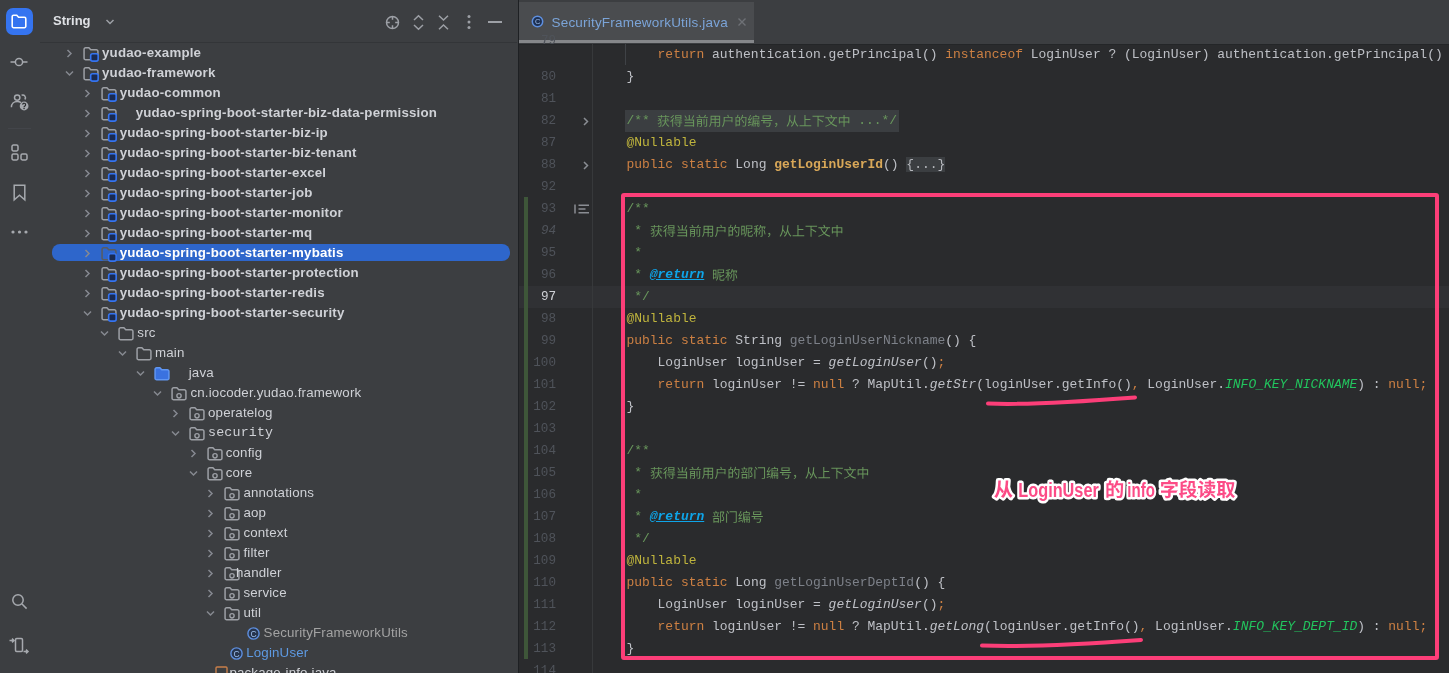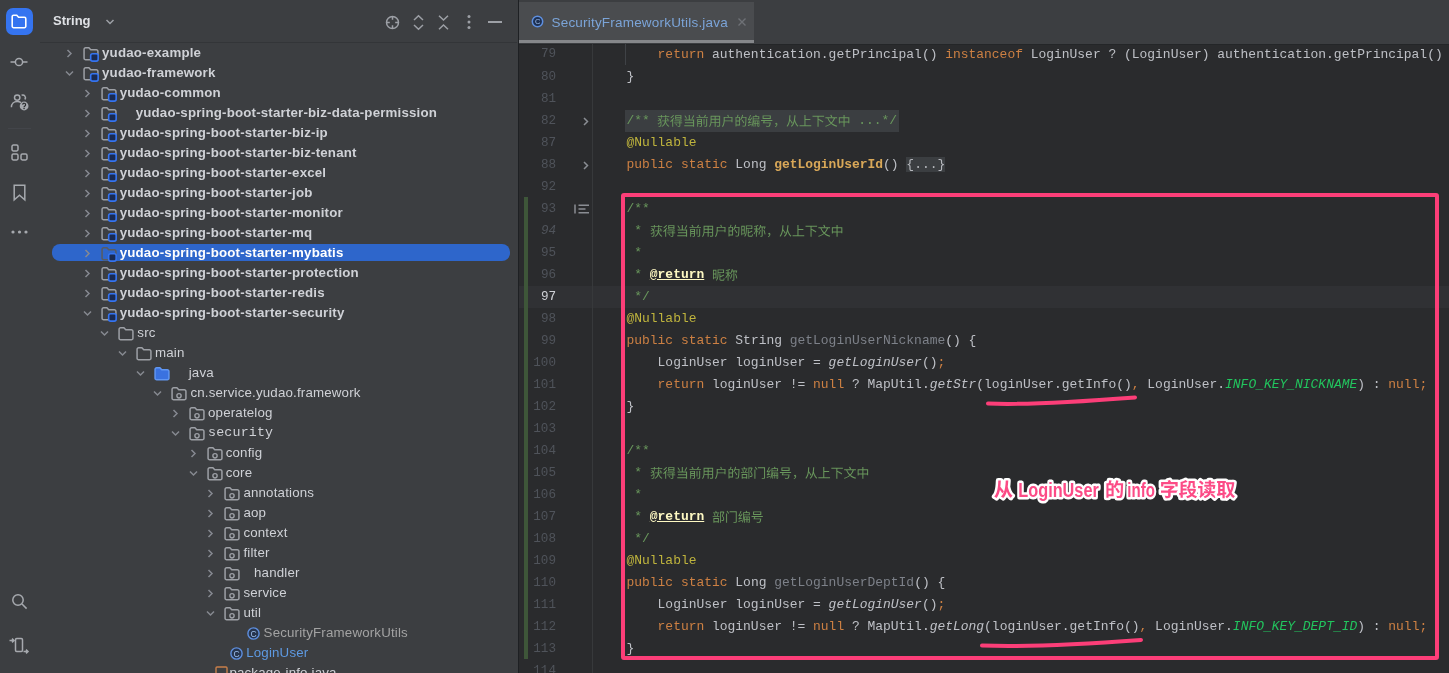--- a/index.html
+++ b/index.html
@@ -1,20 +1,20 @@
 <!DOCTYPE html>
 <html><head><meta charset="utf-8"><style>
 
 *{margin:0;padding:0;box-sizing:border-box}
 html,body{width:1449px;height:673px;overflow:hidden;background:#3c3e41;font-family:"Liberation Sans",sans-serif}
 .abs{position:absolute}
 .code{position:absolute;left:626.5px;font-family:"Liberation Mono",monospace;font-size:12.96px;line-height:22px;height:22px;white-space:pre;color:#bec0c6}
 .num{position:absolute;left:517px;width:39px;text-align:right;font-family:"Liberation Mono",monospace;font-size:12.6px;line-height:22px;color:#4f535a}
 .kw{color:#cd8043}.ann{color:#bfb43d}.doc{color:#69975c}
-.ret{color:#fef9c3;font-weight:bold;text-decoration:underline}
+.ret{color:#0ea5e9;font-weight:bold;font-style:italic;text-decoration:underline}
 .gold{color:#d9a858;font-weight:bold}.gm{color:#7d8189}
 .cst{color:#22c55e;font-style:italic}.itl{font-style:italic}
 .fold{background:#3b3e41;color:#b6b8bd}
 .trow{position:absolute;height:20px;line-height:20px;font-size:13.3px;letter-spacing:0.18px;color:#cfd1d6;white-space:nowrap}
 svg{position:absolute;overflow:visible}
 </style></head><body>
 
 <div class="abs" style="left:0;top:0;width:345px;height:2px;background:#37393c"></div>
 <div class="abs" style="left:345px;top:0;width:1104px;height:2.5px;background:#1d1f22"></div>
 <div class="abs" style="left:0;top:0;width:39px;height:673px;background:#3c3e41"></div>
@@ -215,21 +215,21 @@
     <path d="M1 3.1 a1.5 1.5 0 0 1 1.5-1.5 h3 l1.8 2 h5.2 a1.5 1.5 0 0 1 1.5 1.5 v6.3 a1.5 1.5 0 0 1 -1.5 1.5 h-10 a1.5 1.5 0 0 1 -1.5-1.5 z" fill="#3a72e0" stroke="#6096f2" stroke-width="1.4"></path>
   </svg>
 <div class="trow" style="left:172.7px;top:363px;padding-left:16px;">java</div>
 <svg style="left:153.4px;top:389.5px" width="9" height="7" viewBox="0 0 9 7" stroke="#868990" fill="none" stroke-width="1.5">
     <path d="M1 1.5 L4.5 5 L8 1.5"></path>
   </svg>
 <svg style="left:171.4px;top:385.5px" width="16" height="16" viewBox="0 0 15 15">
     <path d="M1 3.1 a1.5 1.5 0 0 1 1.5-1.5 h3 l1.8 2 h5.2 a1.5 1.5 0 0 1 1.5 1.5 v6.3 a1.5 1.5 0 0 1 -1.5 1.5 h-10 a1.5 1.5 0 0 1 -1.5-1.5 z" fill="none" stroke="#9da0a6" stroke-width="1.4"></path>
     <circle cx="7.5" cy="9.2" r="2" fill="none" stroke="#9da0a6" stroke-width="1.3"></circle>
   </svg>
-<div class="trow" style="left:190.4px;top:383px;">cn.service.yudao.framework</div>
+<div class="trow" style="left:190.4px;top:383px;">cn.iocoder.yudao.framework</div>
 <svg style="left:172.0px;top:408.5px" width="7" height="9" viewBox="0 0 7 9" stroke="#868990" fill="none" stroke-width="1.5">
     <path d="M1.5 1 L5 4.5 L1.5 8"></path>
   </svg>
 <svg style="left:189.0px;top:405.5px" width="16" height="16" viewBox="0 0 15 15">
     <path d="M1 3.1 a1.5 1.5 0 0 1 1.5-1.5 h3 l1.8 2 h5.2 a1.5 1.5 0 0 1 1.5 1.5 v6.3 a1.5 1.5 0 0 1 -1.5 1.5 h-10 a1.5 1.5 0 0 1 -1.5-1.5 z" fill="none" stroke="#9da0a6" stroke-width="1.4"></path>
     <circle cx="7.5" cy="9.2" r="2" fill="none" stroke="#9da0a6" stroke-width="1.3"></circle>
   </svg>
 <div class="trow" style="left:208.0px;top:403px;">operatelog</div>
 <svg style="left:171.0px;top:429.5px" width="9" height="7" viewBox="0 0 9 7" stroke="#868990" fill="none" stroke-width="1.5">
     <path d="M1 1.5 L4.5 5 L8 1.5"></path>
@@ -287,21 +287,21 @@
     <circle cx="7.5" cy="9.2" r="2" fill="none" stroke="#9da0a6" stroke-width="1.3"></circle>
   </svg>
 <div class="trow" style="left:243.4px;top:543px;">filter</div>
 <svg style="left:207.4px;top:568.5px" width="7" height="9" viewBox="0 0 7 9" stroke="#868990" fill="none" stroke-width="1.5">
     <path d="M1.5 1 L5 4.5 L1.5 8"></path>
   </svg>
 <svg style="left:224.4px;top:565.5px" width="16" height="16" viewBox="0 0 15 15">
     <path d="M1 3.1 a1.5 1.5 0 0 1 1.5-1.5 h3 l1.8 2 h5.2 a1.5 1.5 0 0 1 1.5 1.5 v6.3 a1.5 1.5 0 0 1 -1.5 1.5 h-10 a1.5 1.5 0 0 1 -1.5-1.5 z" fill="none" stroke="#9da0a6" stroke-width="1.4"></path>
     <circle cx="7.5" cy="9.2" r="2" fill="none" stroke="#9da0a6" stroke-width="1.3"></circle>
   </svg>
-<div class="trow" style="left:254px;top:563px;">handler</div>
+<div class="trow" style="left:236px;top:563px;">handler</div>
 <svg style="left:207.4px;top:588.5px" width="7" height="9" viewBox="0 0 7 9" stroke="#868990" fill="none" stroke-width="1.5">
     <path d="M1.5 1 L5 4.5 L1.5 8"></path>
   </svg>
 <svg style="left:224.4px;top:585.5px" width="16" height="16" viewBox="0 0 15 15">
     <path d="M1 3.1 a1.5 1.5 0 0 1 1.5-1.5 h3 l1.8 2 h5.2 a1.5 1.5 0 0 1 1.5 1.5 v6.3 a1.5 1.5 0 0 1 -1.5 1.5 h-10 a1.5 1.5 0 0 1 -1.5-1.5 z" fill="none" stroke="#9da0a6" stroke-width="1.4"></path>
     <circle cx="7.5" cy="9.2" r="2" fill="none" stroke="#9da0a6" stroke-width="1.3"></circle>
   </svg>
 <div class="trow" style="left:243.4px;top:583px;">service</div>
 <svg style="left:206.4px;top:609.5px" width="9" height="7" viewBox="0 0 9 7" stroke="#868990" fill="none" stroke-width="1.5">
     <path d="M1 1.5 L4.5 5 L8 1.5"></path>
@@ -336,21 +336,21 @@
   </svg>
 <div class="abs" style="left:551.5px;top:14.5px;font-size:13.5px;letter-spacing:0.2px;color:#7ba4d8">SecurityFrameworkUtils.java</div>
 <svg style="left:737px;top:16.5px" width="10" height="10" viewBox="0 0 10 10" stroke="#6e7176" fill="none" stroke-width="1.4">
     <path d="M1.5 1.5 L8.5 8.5 M8.5 1.5 L1.5 8.5"></path>
   </svg>
 <div class="abs" style="left:518.5px;top:285.5px;width:930.5px;height:22px;background:#303134"></div>
 <div class="abs" style="left:625px;top:109.5px;width:274px;height:22px;background:#3b3e41"></div>
 <div class="abs" style="left:523.5px;top:197px;width:4px;height:462px;background:#3e5639"></div>
 <div class="abs" style="left:591.5px;top:43.5px;width:1px;height:629.5px;background:#37393b"></div>
 <div class="abs" style="left:625px;top:44px;width:1px;height:21px;background:#3f4246"></div>
-<div class="num" style="top:43px;">79</div>
+<div class="num" style="top:30px;">79</div>
 <div class="num" style="top:65.5px;">80</div>
 <div class="num" style="top:87.5px;">81</div>
 <div class="num" style="top:109.5px;">82</div>
 <div class="num" style="top:131.5px;">87</div>
 <div class="num" style="top:153.5px;">88</div>
 <div class="num" style="top:175.5px;">92</div>
 <div class="num" style="top:197.5px;">93</div>
 <div class="num" style="top:219.5px;font-style:italic;">94</div>
 <div class="num" style="top:241.5px;">95</div>
 <div class="num" style="top:263.5px;">96</div>

